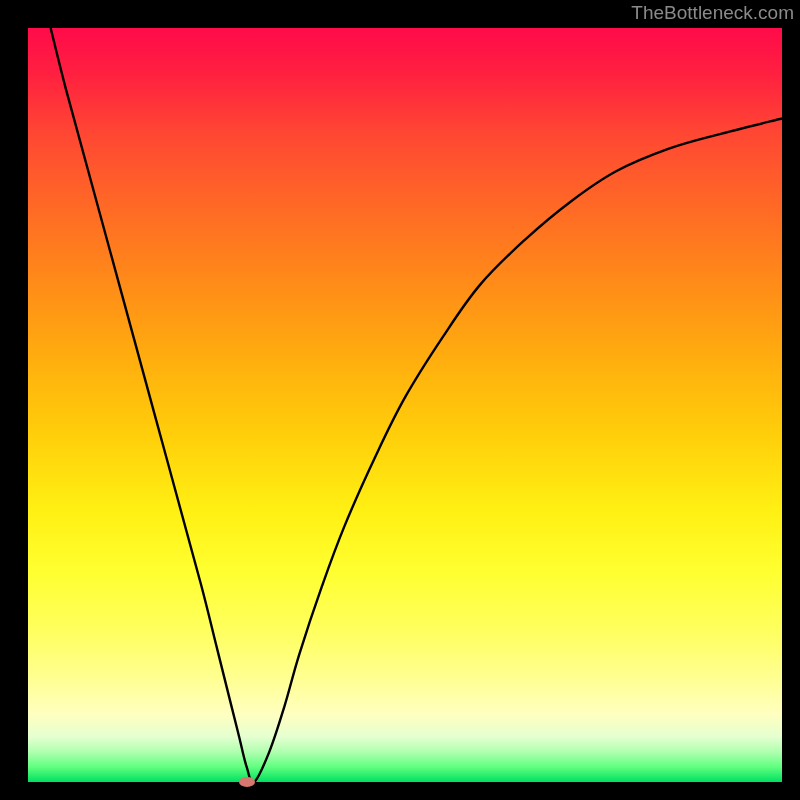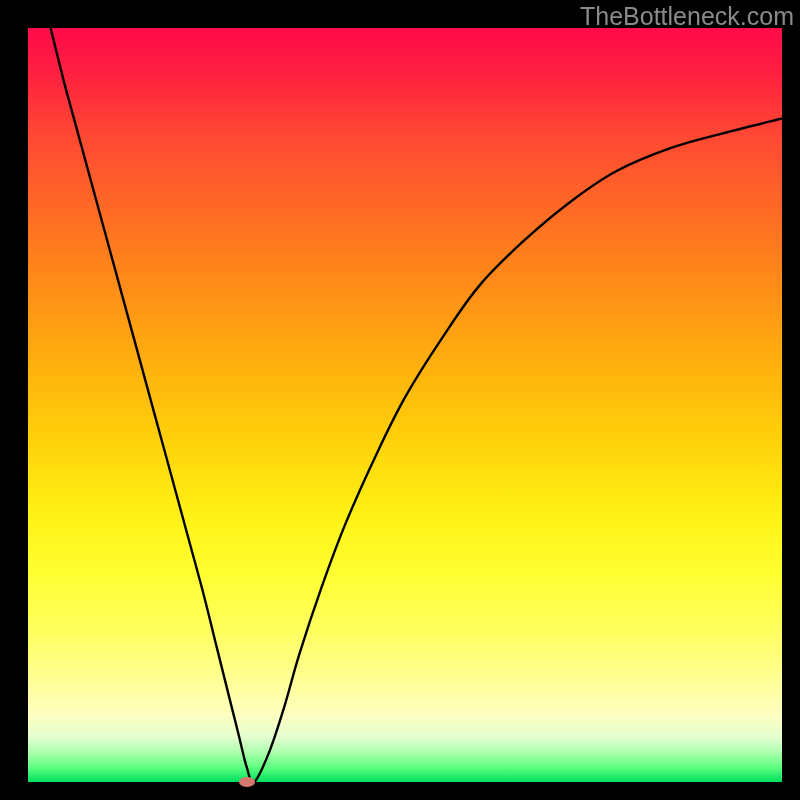--- a/index.html
+++ b/index.html
@@ -56,21 +56,21 @@
     height: 10px;
     border-radius: 50%;
     background: #d6786f;
     transform: translate(-50%, -50%);
   }
   .watermark {
     position: absolute;
     top: 2px;
     right: 6px;
     font-family: Arial, sans-serif;
-    font-size: 25px;
+    font-size: 19px;
     color: #8a8a8a;
     font-weight: 500;
     letter-spacing: 0;
   }
 </style>
 </head>
 <body>
 
 <div class="chart-frame">
   <div class="plot-area">

